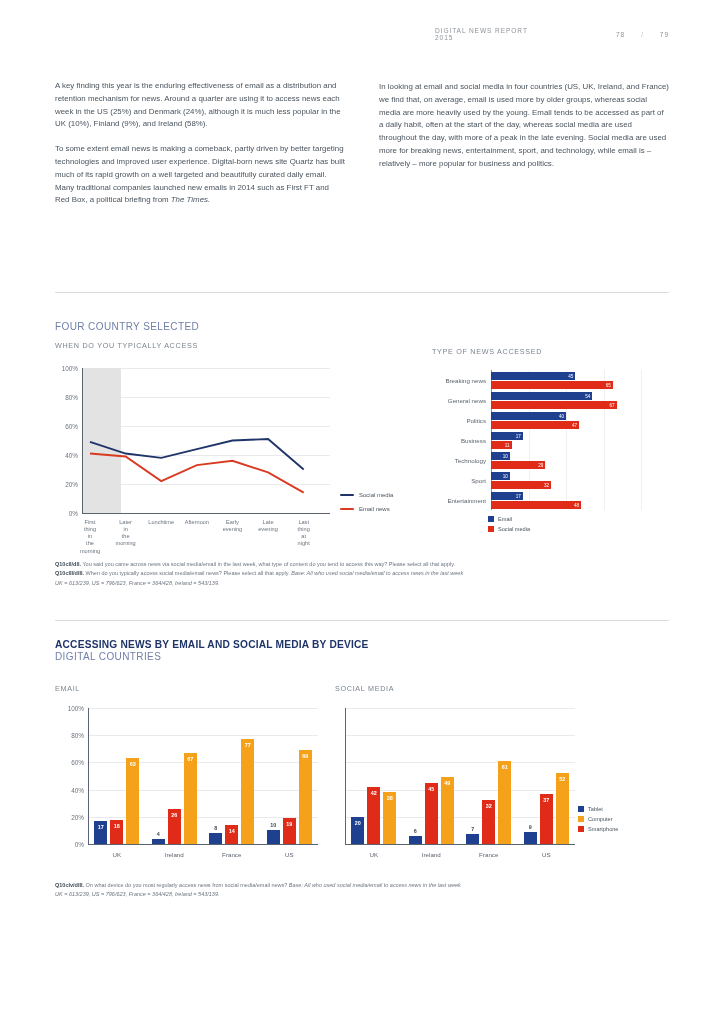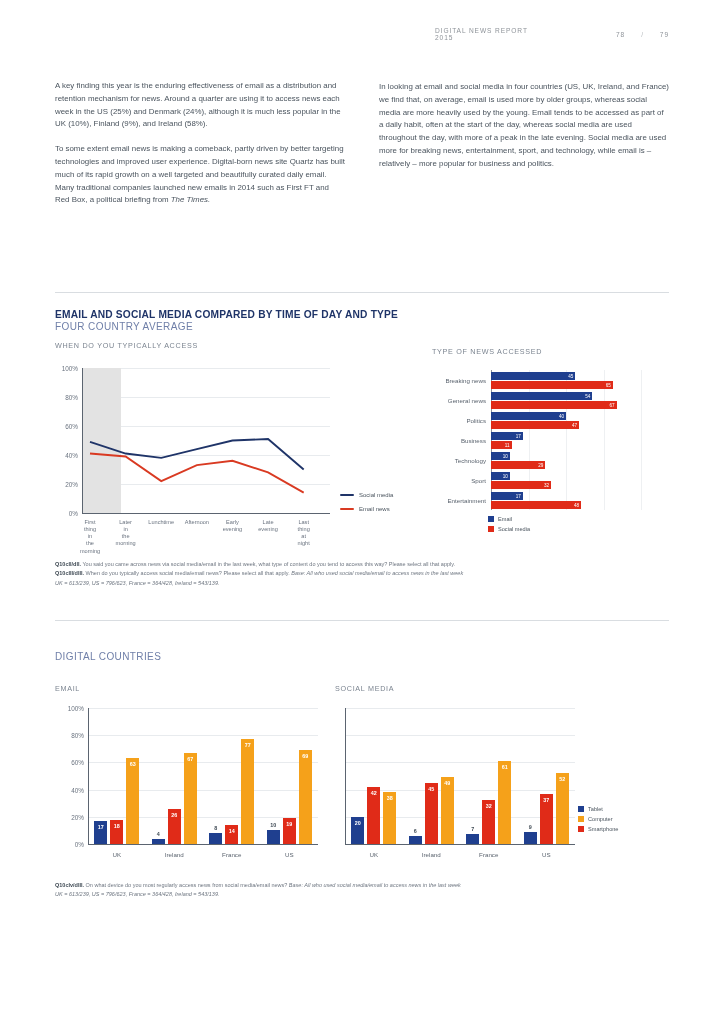--- a/index.html
+++ b/index.html
@@ -132,22 +132,21 @@
       <p class="body">A key finding this year is the enduring effectiveness of email as a distribution and retention mechanism for news. Around a quarter are using it to access news each week in the US (25%) and Denmark (24%), although it is much less popular in the UK (10%), Finland (9%), and Ireland (58%).</p>
       <p class="body"><span>To some extent email news is making a comeback, partly driven by better targeting technologies and improved user experience. Digital-born news site Quartz has built much of its rapid growth on a well targeted and beautifully curated daily email. Many traditional companies launched new emails in 2014 such as First FT and Red Box, a political briefing from </span><em>The Times.</em></p>
     </div>
     <div class="col right-col">
       <p class="body">In looking at email and social media in four countries (US, UK, Ireland, and France) we find that, on average, email is used more by older groups, whereas social media are more heavily used by the young. Email tends to be accessed as part of a daily habit, often at the start of the day, whereas social media are used throughout the day, with more of a peak in the late evening. Social media are used more for breaking news, entertainment, sport, and technology, while email is – relatively – more popular for business and politics.</p>
     </div>
   </div>
 
   <div class="hr" style="top:292px"></div>
 
-  <div class="sec-title" style="top:309px">EMAIL AND SOCIAL MEDIA COMPARED BY TIME OF DAY AND TYPE</div>
-  <div class="sec-sub" style="top:321px">FOUR COUNTRY AVERAGE</div>
+  <div class="sec-sub" style="top:321px">FOUR COUNTRY SELECTED</div>
 
   <div class="chart-label" style="top:341px; left:55px">WHEN DO YOU TYPICALLY ACCESS</div>
   <div class="chart-label" style="top:347px; left:432px">TYPE OF NEWS ACCESSED</div>
 
   <div class="plot" id="lineplot" style="left:82px; top:368px; width:248px; height:145px;">
       <div class="gridline" style="top:145px; width:248px;"></div>
       <div class="axis-y-label" style="top:145px;">0%</div>
       <div class="gridline" style="top:116px; width:248px;"></div>
       <div class="axis-y-label" style="top:116px;">20%</div>
       <div class="gridline" style="top:87px; width:248px;"></div>
@@ -253,20 +252,21 @@
     </div>
 
   <div class="note" style="top:560px">
     <div><b>Q10cII/dII.</b><span> You said you came across news via social media/email in the last week, what type of content do you tend to access this way? Please select all that apply.</span></div>
     <div><b>Q10cIII/dIII.</b><span> When do you typically access social media/email news? Please select all that apply. </span><i>Base: All who used social media/email to access news in the last week</i></div>
     <div><i>UK = 613/239, US = 796/623, France = 364/428, Ireland = 543/139.</i></div>
   </div>
 
   <div class="hr" style="top:620px"></div>
 
+  <div class="sec-title" style="top:639px">ACCESSING NEWS BY EMAIL AND SOCIAL MEDIA BY DEVICE</div>
   <div class="sec-sub" style="top:651px">DIGITAL COUNTRIES</div>
 
   <div class="chart-label" style="top:684px; left:55px">EMAIL</div>
   <div class="chart-label" style="top:684px; left:335px">SOCIAL MEDIA</div>
 
   <div class="plot" id="vbar1" style="left:88px; top:708px; width:230px; height:136px;">
       <div class="gridline" style="top:136px; width:230px;"></div>
       <div class="axis-y-label" style="top:136px;">0%</div>
       <div class="gridline" style="top:108.8px; width:230px;"></div>
       <div class="axis-y-label" style="top:108.8px;">20%</div>

